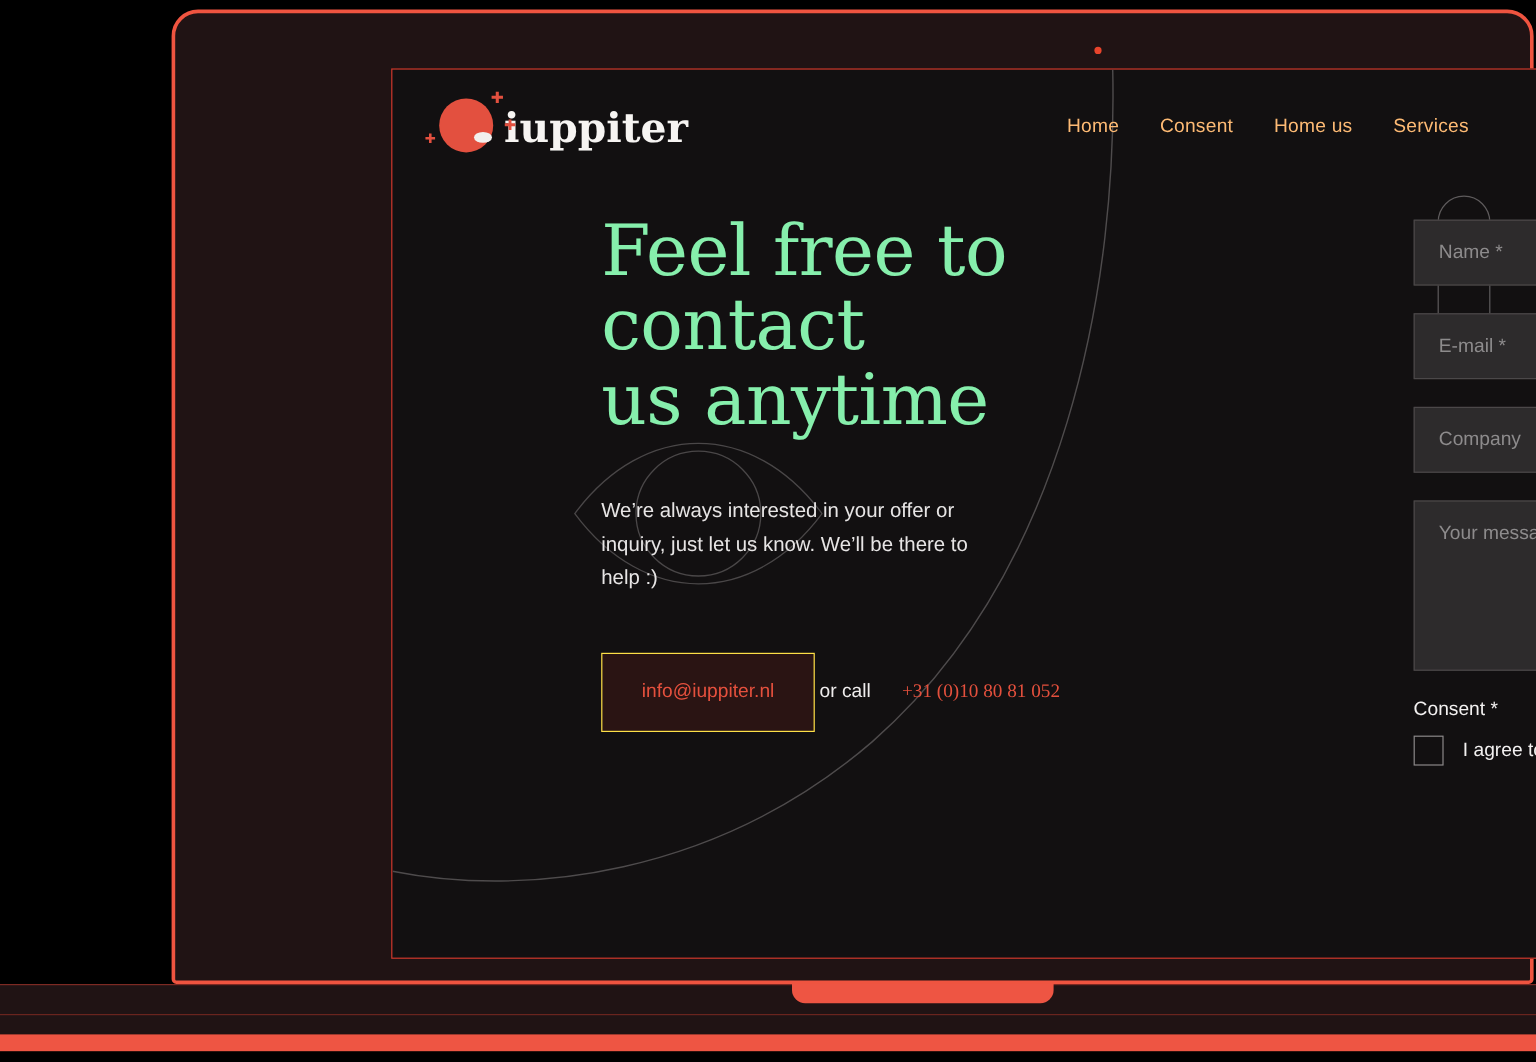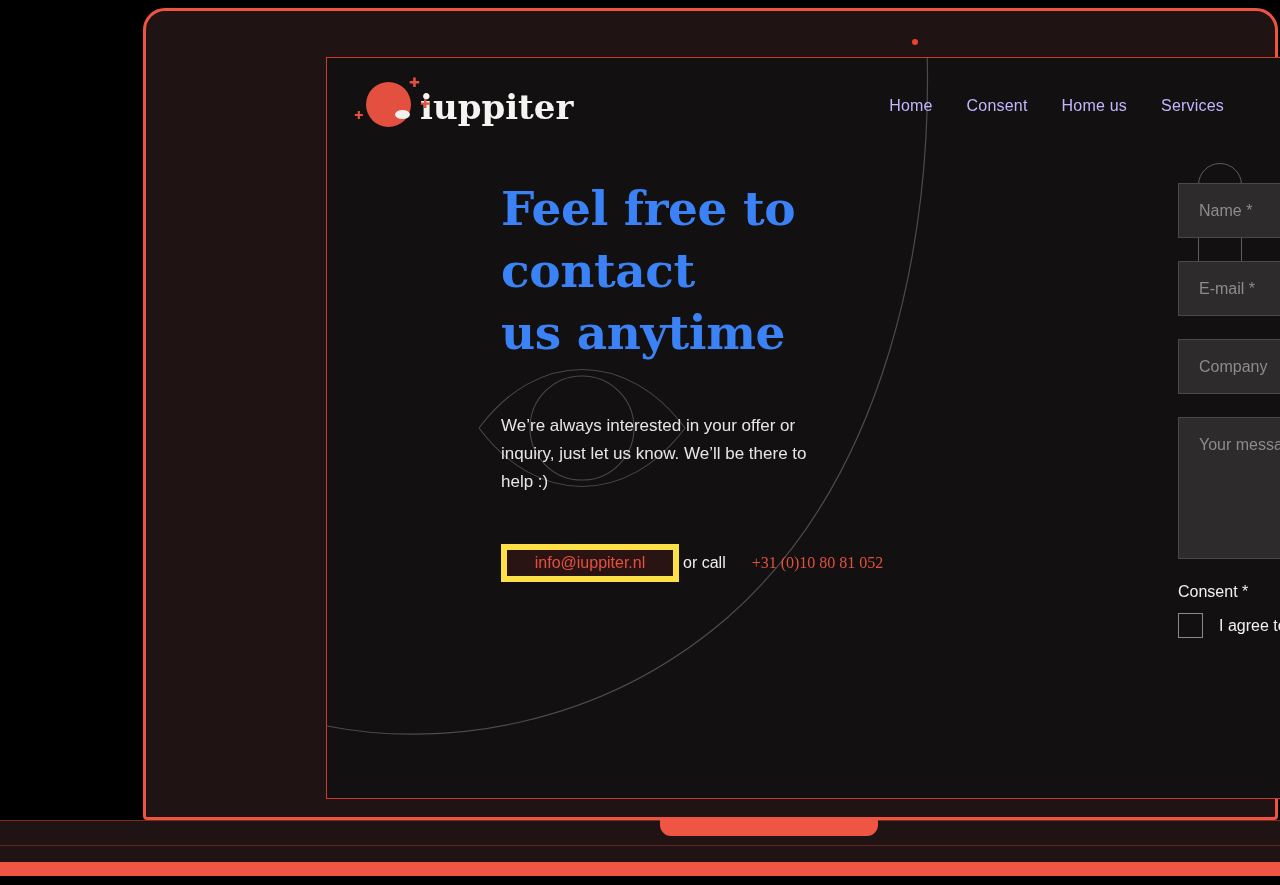--- a/index.html
+++ b/index.html
@@ -183,62 +183,62 @@
   }
 
   #main-nav {
     position: absolute;
     right: 195px;
     top: 39px;
     display: flex;
     gap: 34px;
   }
   .nav-link {
-    color: #c4b5fd;
+    color: #fdba74;
     font-size: 16px;
     letter-spacing: .2px;
     cursor: pointer;
     white-space: nowrap;
   }
 
   
   #hero-column {
     position: absolute;
     left: 174px;
     top: 120px;
     width: 500px;
   }
   #hero-title {
     font-family: "DejaVu Serif", "Liberation Serif", serif;
-    font-weight: 700;
-    font-size: 47px;
+    font-weight: 400;
+    font-size: 59px;
     line-height: 62px;
-    color: #3b82f6;
+    color: #86efac;
     margin: 0;
     letter-spacing: -.4px;
   }
   #hero-paragraph {
     margin: 48px 0 0 0;
     font-size: 17px;
     line-height: 28px;
     color: #e7e5e5;
     width: 310px;
   }
   #contact-actions {
     margin-top: 48px;
     display: flex;
     align-items: center;
   }
   #email-button {
     display: inline-flex;
     align-items: center;
     justify-content: center;
     width: 178px;
-    height: 38px;
-    border: 6px solid #fde047;
+    height: 66px;
+    border: 1px solid #fde047;
     background: #2a1413;
     color: #e4503d;
     font-size: 16px;
     cursor: pointer;
     box-sizing: border-box;
   }
   #or-call-label {
     margin-left: 4px;
     font-size: 16px;
     color: #efeded;

